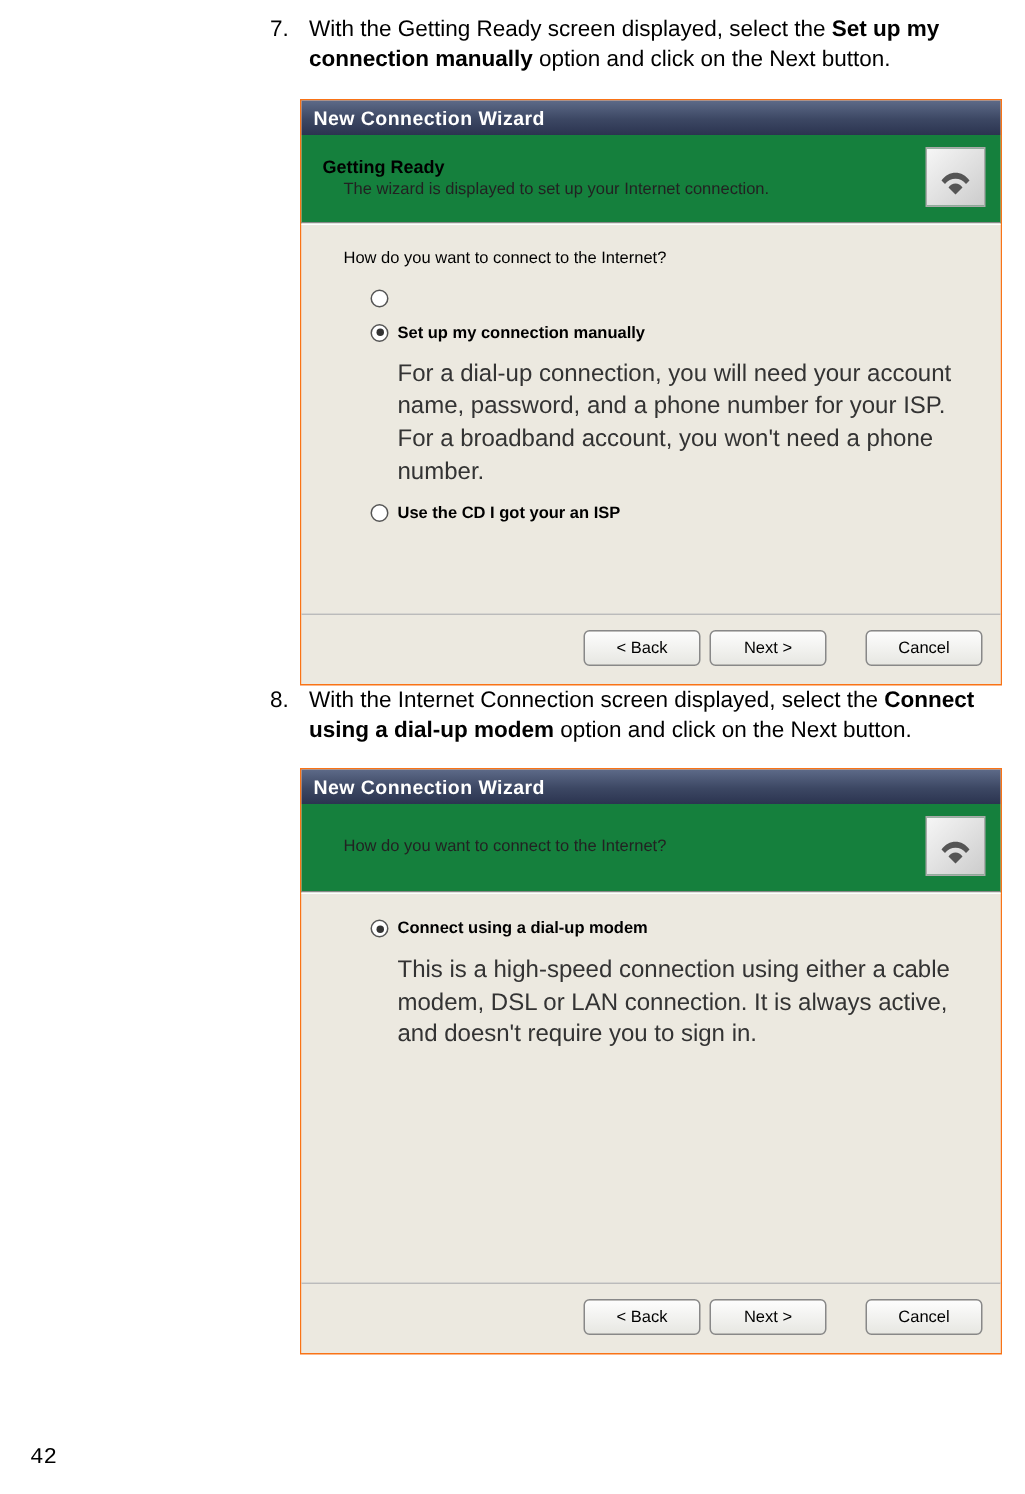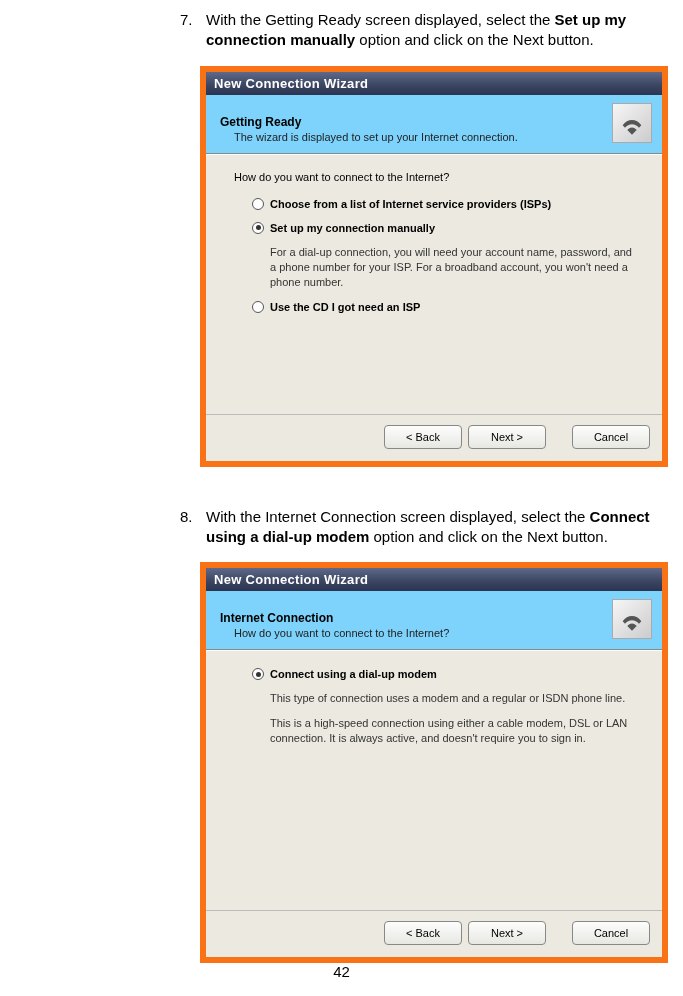--- a/index.html
+++ b/index.html
@@ -21,38 +21,37 @@
       line-height: 1.35;
     }
     .step-num {
       width: 26px;
       flex-shrink: 0;
     }
     .step-text b { font-weight: bold; }
     .wizard {
       margin-left: 180px;
       width: 468px;
-      border: 6px solid #f97316;
-      margin-bottom: 40px;
+      border: 1px solid #f97316;
       font-family: Tahoma, Arial, sans-serif;
     }
     .titlebar {
       background: linear-gradient(#5d6a88, #3c4763 55%, #2b3450);
       color: #fff;
       font-weight: bold;
       font-size: 13px;
       padding: 4px 8px;
       letter-spacing: 0.3px;
     }
     .header {
-      background: #7dd3fc;
+      background: #15803d;
       border-bottom: 1px solid #888;
       padding: 8px 10px 10px 14px;
       display: flex;
-      align-items: flex-end;
+      align-items: center;
       justify-content: space-between;
     }
     .header-text { flex: 1; }
     .header-title { font-weight: bold; font-size: 12px; margin-bottom: 2px; }
     .header-sub { font-size: 11px; margin-left: 14px; color: #222; }
     .header-icon {
       width: 40px; height: 40px;
       background: linear-gradient(135deg, #f6f6f6, #ccc);
       border: 1px solid #aaa;
       display:flex; align-items:center; justify-content:center;
@@ -82,21 +81,21 @@
       margin-top: 1px;
       margin-right: 6px;
       display:flex; align-items:center; justify-content:center;
     }
     .radio.selected::after {
       content: "";
       width: 5px; height: 5px; border-radius: 50%; background: #333;
     }
     .opt-label { font-weight: bold; font-size: 11px; line-height: 1.3; }
     .opt-desc {
-      font-size: 11px; color: #333;
+      font-size: 16px; color: #333;
       margin-left: 36px;
       margin-bottom: 10px;
       line-height: 1.35;
       max-width: 380px;
     }
     .footer {
       background: #ece9e0;
       border-top: 1px solid #bbb;
       padding: 10px 12px 12px 12px;
       display: flex;
@@ -113,22 +112,23 @@
       display:flex; align-items:center; justify-content:center;
       padding: 0 10px;
     }
     .btn-gap { width: 14px; }
     .page-footer {
       position: absolute;
       bottom: 16px;
       left: 20px;
       right: 20px;
       display: flex;
-      justify-content: center;
+      justify-content: flex-start;
       font-size: 15px;
+      font-family: Liberation Mono, monospace;
     }
     .page-footer .pf-right { font-style: italic; }
   </style>
 </head>
 <body>
 
 <div class="step">
   <div class="step-num">7.</div>
   <div class="step-text">
     <span>With the Getting Ready screen displayed, select the </span><b>Set up my connection manually</b><span> option and click on the Next button.</span>
@@ -146,32 +146,31 @@
       <svg viewBox="0 0 24 24">
           <path fill="#555" d="M4 14c4-6 12-6 16 0l-2 2c-3-4-9-4-12 0z M8 18c2-3 6-3 8 0l-4 4z"></path>
         </svg>
     </div>
   </div>
   <div class="body-area">
     <div class="body-q">How do you want to connect to the Internet?</div>
 
     <div class="opt">
       <div class="radio"></div>
-      <div class="opt-label">Choose from a list of Internet service providers (ISPs)</div>
     </div>
 
     <div class="opt">
       <div class="radio selected"></div>
       <div class="opt-label">Set up my connection manually</div>
     </div>
     <div class="opt-desc">For a dial-up connection, you will need your account name, password, and a phone number for your ISP. For a broadband account, you won't need a phone number.</div>
 
     <div class="opt">
       <div class="radio"></div>
-      <div class="opt-label">Use the CD I got need an ISP</div>
+      <div class="opt-label">Use the CD I got your an ISP</div>
     </div>
   </div>
   <div class="footer">
     <div class="btn">&lt; Back</div>
     <div class="btn">Next &gt;</div>
     <div class="btn-gap"></div>
     <div class="btn">Cancel</div>
   </div>
 </div>
 
@@ -179,36 +178,34 @@
   <div class="step-num">8.</div>
   <div class="step-text">
     <span>With the Internet Connection screen displayed, select the </span><b>Connect using a dial-up modem</b><span> option and click on the Next button.</span>
   </div>
 </div>
 
 <div class="wizard">
   <div class="titlebar">New Connection Wizard</div>
   <div class="header">
     <div class="header-text">
-      <div class="header-title">Internet Connection</div>
       <div class="header-sub">How do you want to connect to the Internet?</div>
     </div>
     <div class="header-icon">
       <svg viewBox="0 0 24 24">
           <path fill="#555" d="M4 14c4-6 12-6 16 0l-2 2c-3-4-9-4-12 0z M8 18c2-3 6-3 8 0l-4 4z"></path>
         </svg>
     </div>
   </div>
   <div class="body-area">
 
     <div class="opt">
       <div class="radio selected"></div>
       <div class="opt-label">Connect using a dial-up modem</div>
     </div>
-    <div class="opt-desc">This type of connection uses a modem and a regular or ISDN phone line.</div>
 
 
     <div class="opt-desc">This is a high-speed connection using either a cable modem, DSL or LAN connection. It is always active, and doesn't require you to sign in.</div>
   </div>
   <div class="footer">
     <div class="btn">&lt; Back</div>
     <div class="btn">Next &gt;</div>
     <div class="btn-gap"></div>
     <div class="btn">Cancel</div>
   </div>

